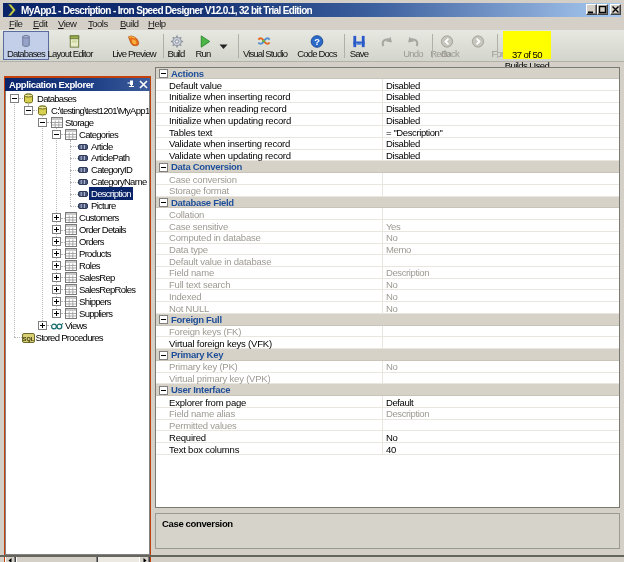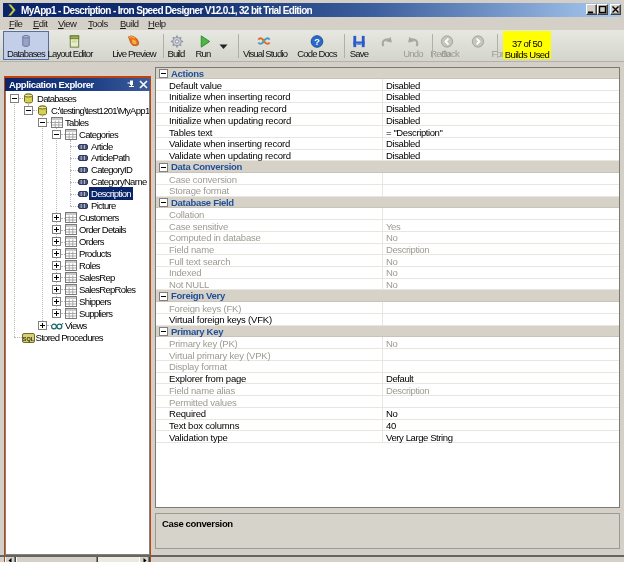--- a/index.html
+++ b/index.html
@@ -9,21 +9,21 @@
 .wbtn svg{display:block;}
 #menubar{left:3px;top:17px;width:618px;height:13px;font-size:9.5px;letter-spacing:-0.5px;color:#1a1a1a;}
 #menubar span{position:absolute;top:1px;}
 u{text-decoration:underline;text-underline-offset:1px;}
 #toolbar{left:0px;top:30px;width:624px;height:31px;background:linear-gradient(#e7e8e1,#d3d4cb);border-bottom:1px solid #b2b2aa;}
 .tbtxt{position:absolute;top:18px;font-size:9.5px;letter-spacing:-0.85px;color:#111;transform:translateX(-50%);white-space:nowrap;}
 .tbtxt.dis{color:#9b9b93;margin-left:28px;}
 .tsep{position:absolute;top:4px;width:1px;height:24px;background:#b0b0a8;}
 #dbbtn{left:3px;top:1px;width:46px;height:29px;background:#c3cfe8;border:1px solid #5a6c9e;box-sizing:border-box;}
 .ticon{position:absolute;top:4px;transform:translateX(-50%);}
-#yellowbox{left:503px;top:1px;width:48px;height:28px;background:#ffff00;color:#000;font-size:9.5px;letter-spacing:-0.55px;text-align:center;line-height:11px;padding-top:7px;box-sizing:border-box;}
+#yellowbox{left:503px;top:1px;width:48px;height:28px;background:#ffff00;color:#000;font-size:9.5px;letter-spacing:-0.55px;text-align:center;line-height:11px;padding-top:18px;box-sizing:border-box;}
 #lpanel{left:4px;top:76px;width:147px;height:491px;background:#c2410c;}
 #lphead{left:1px;top:2px;width:145px;height:13px;background:linear-gradient(to right,#0a246a,#1e3f85 60%,#3c5c9b);color:#fff;font-weight:bold;font-size:9.5px;letter-spacing:-0.4px;line-height:13px;padding-left:4px;box-sizing:border-box;}
 #treebox{left:1px;top:15px;width:145px;height:464px;background:#fff;border:1px solid #828282;border-top:none;box-sizing:border-box;overflow:hidden;}
 .titem{position:absolute;height:13px;font-size:9.5px;letter-spacing:-0.7px;line-height:13px;color:#000;white-space:nowrap;}
 .tog{position:absolute;width:9px;height:9px;background:#fff;border:1px solid #808080;box-sizing:border-box;}
 .tog i{position:absolute;left:1px;top:3px;width:5px;height:1px;background:#000;}
 .tog b{position:absolute;left:3px;top:1px;width:1px;height:5px;background:#000;}
 .sel{background:#0a246a;color:#fff;padding:0 2px;}
 .vline{position:absolute;width:0px;border-left:1px dotted #b8b8b8;}
 .hstub{position:absolute;height:0px;border-top:1px dotted #b8b8b8;}
@@ -191,21 +191,21 @@
 <div class="titem" style="left:45px;top:12.65px">C:\testing\test1201\MyApp1\</div>
 <div class="tog" style="left:32px;top:26.6px">
         <i></i>
       </div>
 <div class="hstub" style="left:41px;top:31.1px;width:4px"></div>
 <svg class="abs" style="left:44.5px;top:25.6px" width="12" height="11" viewBox="0 0 12 11">
         <rect x="0.5" y="0.5" width="11" height="10" fill="#fff" stroke="#7a7a7a"></rect>
         <rect x="1" y="1" width="10" height="2" fill="#c9c9c9"></rect>
         <path d="M4.2 3.5 L4.2 10 M7.8 3.5 L7.8 10 M1 5.5 L11 5.5 M1 8 L11 8" stroke="#a2a2a2" stroke-width="0.9" fill="none"></path>
       </svg>
-<div class="titem" style="left:59px;top:24.6px">Tables</div>
+<div class="titem" style="left:59px;top:24.6px">Storage</div>
 <div class="tog" style="left:46px;top:38.55px">
         <i></i>
       </div>
 <div class="hstub" style="left:55px;top:43.05px;width:4px"></div>
 <svg class="abs" style="left:58.5px;top:37.55px" width="12" height="11" viewBox="0 0 12 11">
         <rect x="0.5" y="0.5" width="11" height="10" fill="#fff" stroke="#7a7a7a"></rect>
         <rect x="1" y="1" width="10" height="2" fill="#c9c9c9"></rect>
         <path d="M4.2 3.5 L4.2 10 M7.8 3.5 L7.8 10 M1 5.5 L11 5.5 M1 8 L11 8" stroke="#a2a2a2" stroke-width="0.9" fill="none"></path>
       </svg>
 <div class="titem" style="left:73px;top:36.55px">Categories</div>
@@ -446,20 +446,29 @@
       <span class="lab">Case sensitive</span>
       <span class="val">Yes</span>
       <span class="cline"></span>
     </div>
 <div class="grow gray">
       <span class="lab">Computed in database</span>
       <span class="val">No</span>
       <span class="cline"></span>
     </div>
 <div class="grow gray">
+      <span class="lab">Data type</span>
+      <span class="val">Memo</span>
+      <span class="cline"></span>
+    </div>
+<div class="grow gray">
+      <span class="lab">Default value in database</span>
+      <span class="cline"></span>
+    </div>
+<div class="grow gray">
       <span class="lab">Field name</span>
       <span class="val">Description</span>
       <span class="cline"></span>
     </div>
 <div class="grow gray">
       <span class="lab">Full text search</span>
       <span class="val">No</span>
       <span class="cline"></span>
     </div>
 <div class="grow gray">
@@ -469,21 +478,21 @@
     </div>
 <div class="grow gray">
       <span class="lab">Not NULL</span>
       <span class="val">No</span>
       <span class="cline"></span>
     </div>
 <div class="ghead">
       <div class="gtog">
         <i></i>
       </div>
-      <span>Foreign Very</span>
+      <span>Foreign Full</span>
     </div>
 <div class="grow gray">
       <span class="lab">Foreign keys (FK)</span>
       <span class="cline"></span>
     </div>
 <div class="grow ">
       <span class="lab">Virtual foreign keys (VFK)</span>
       <span class="cline"></span>
     </div>
 <div class="ghead">
@@ -494,23 +503,25 @@
     </div>
 <div class="grow gray">
       <span class="lab">Primary key (PK)</span>
       <span class="val">No</span>
       <span class="cline"></span>
     </div>
 <div class="grow gray">
       <span class="lab">Virtual primary key (VPK)</span>
       <span class="cline"></span>
     </div>
-<div class="grow gray">
-      <span class="lab">Display format</span>
-      <span class="cline"></span>
+<div class="ghead">
+      <div class="gtog">
+        <i></i>
+      </div>
+      <span>User Interface</span>
     </div>
 <div class="grow ">
       <span class="lab">Explorer from page</span>
       <span class="val">Default</span>
       <span class="cline"></span>
     </div>
 <div class="grow gray">
       <span class="lab">Field name alias</span>
       <span class="val">Description</span>
       <span class="cline"></span>
@@ -520,24 +531,19 @@
       <span class="cline"></span>
     </div>
 <div class="grow ">
       <span class="lab">Required</span>
       <span class="val">No</span>
       <span class="cline"></span>
     </div>
 <div class="grow ">
       <span class="lab">Text box columns</span>
       <span class="val">40</span>
-      <span class="cline"></span>
-    </div>
-<div class="grow ">
-      <span class="lab">Validation type</span>
-      <span class="val">Very Large String</span>
       <span class="cline"></span>
     </div>
 </div>
 <div class="abs" id="helpbox">
   <b>Case conversion</b>
 </div>
 <div class="abs" id="botline"></div>
 
 </body></html>

